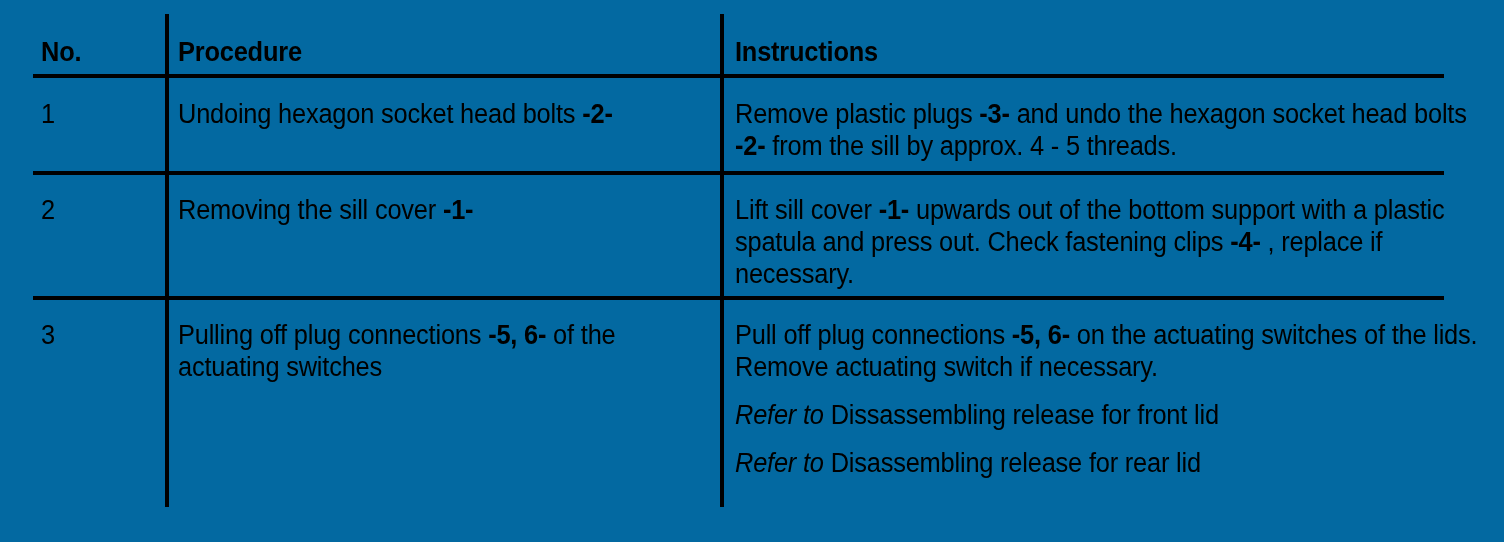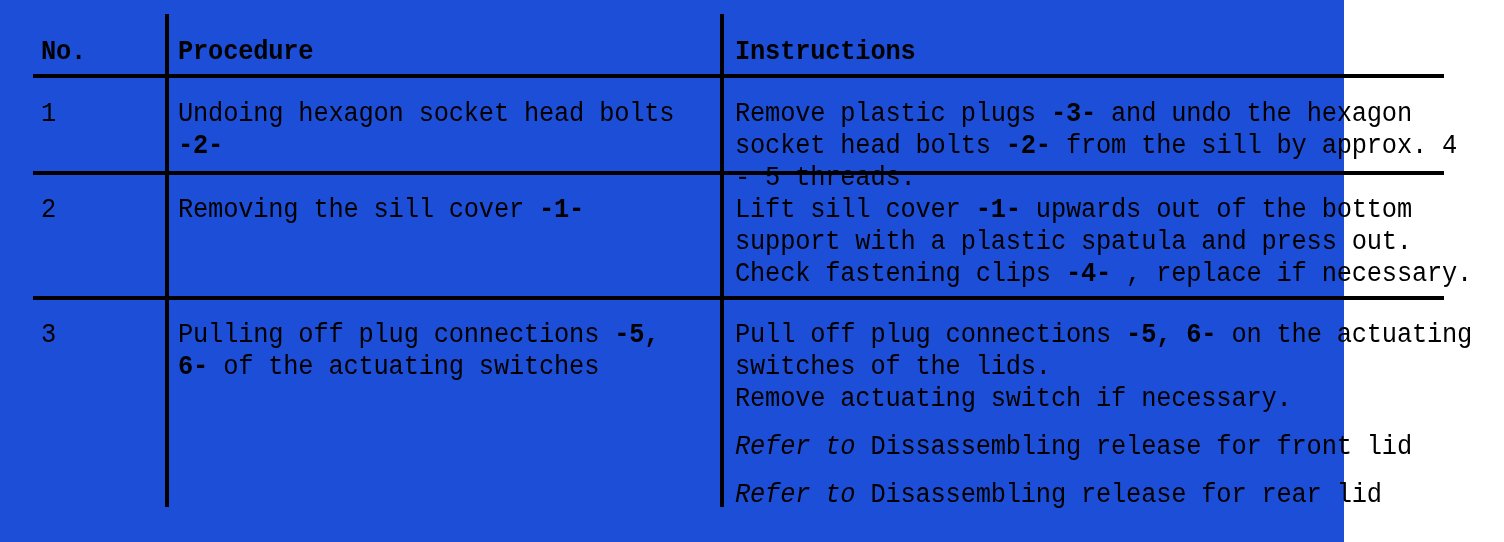--- a/index.html
+++ b/index.html
@@ -10,24 +10,23 @@
   body {
     width: 1504px;
     height: 542px;
     overflow: hidden;
     font-family: "Liberation Sans", sans-serif;
     color: #000000;
   }
 
   #page {
     position: relative;
-    width: 1344px;
+    width: 1504px;
     height: 542px;
-    background: #1d4ed8;
-    font-family: Liberation Mono, monospace;
+    background: #0369a1;
   }
 
   
   .hrule {
     position: absolute;
     left: 33px;
     width: 1411px;
     height: 4px;
     background: #000000;
   }

